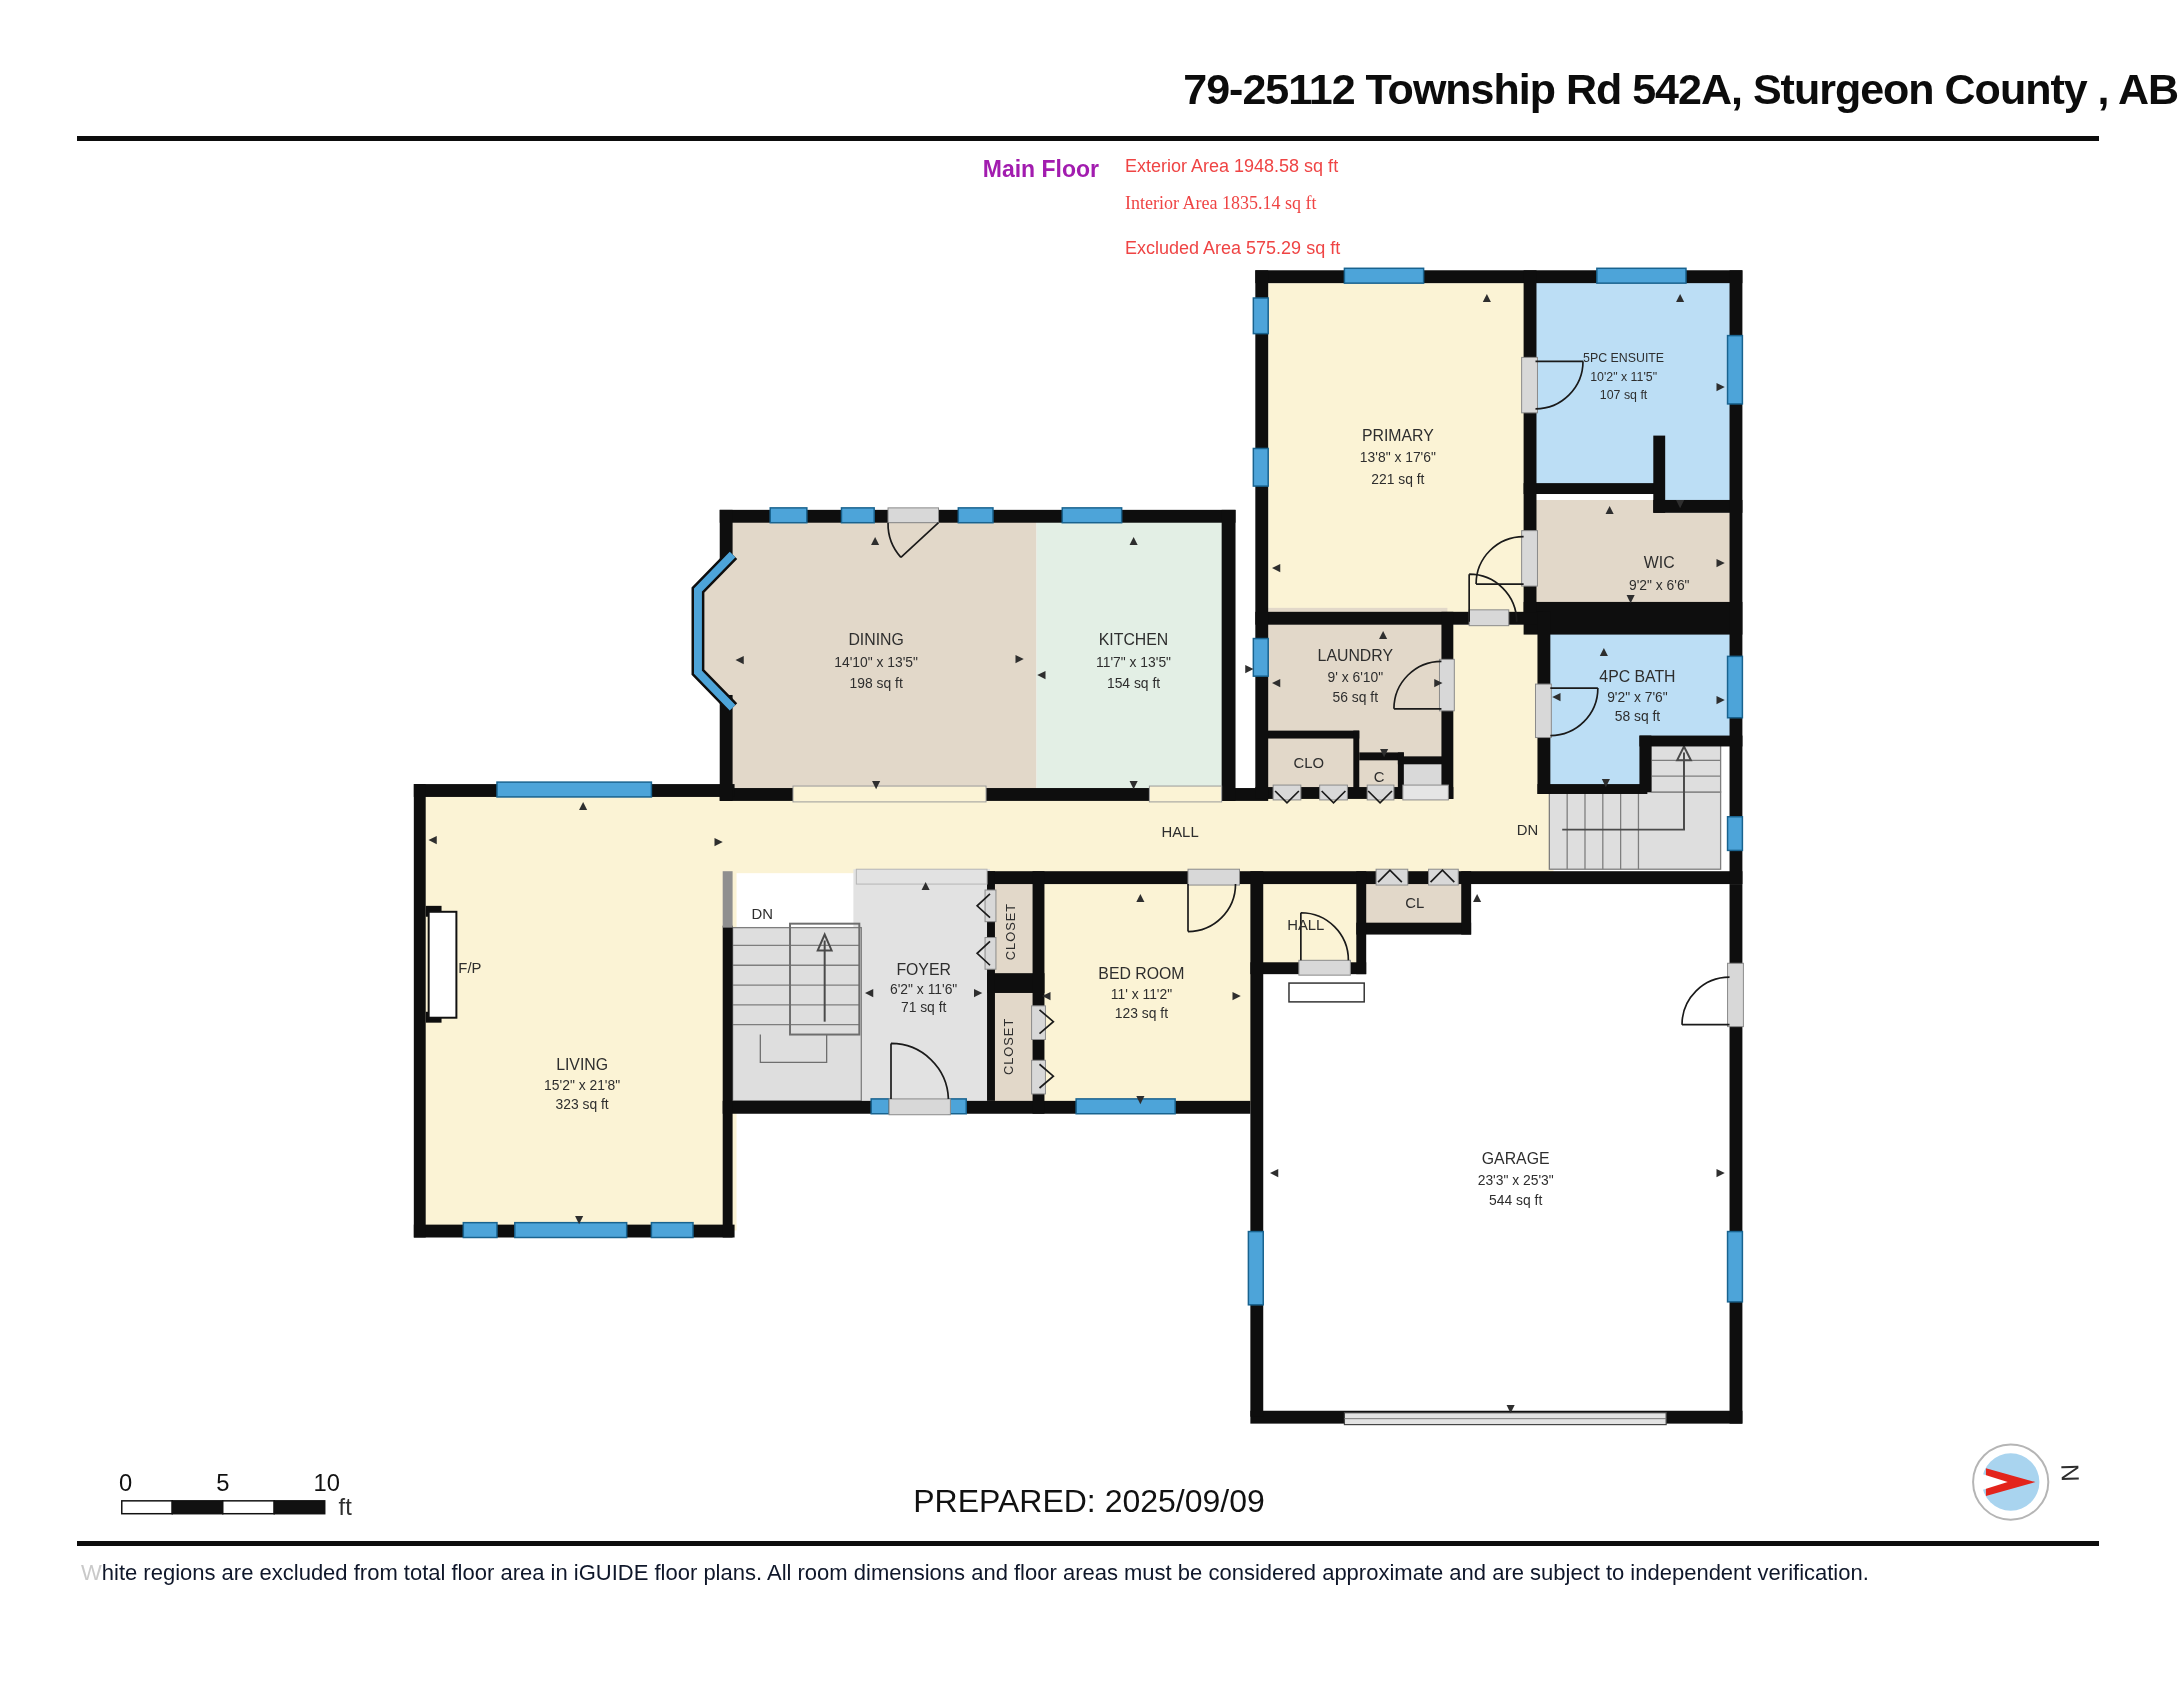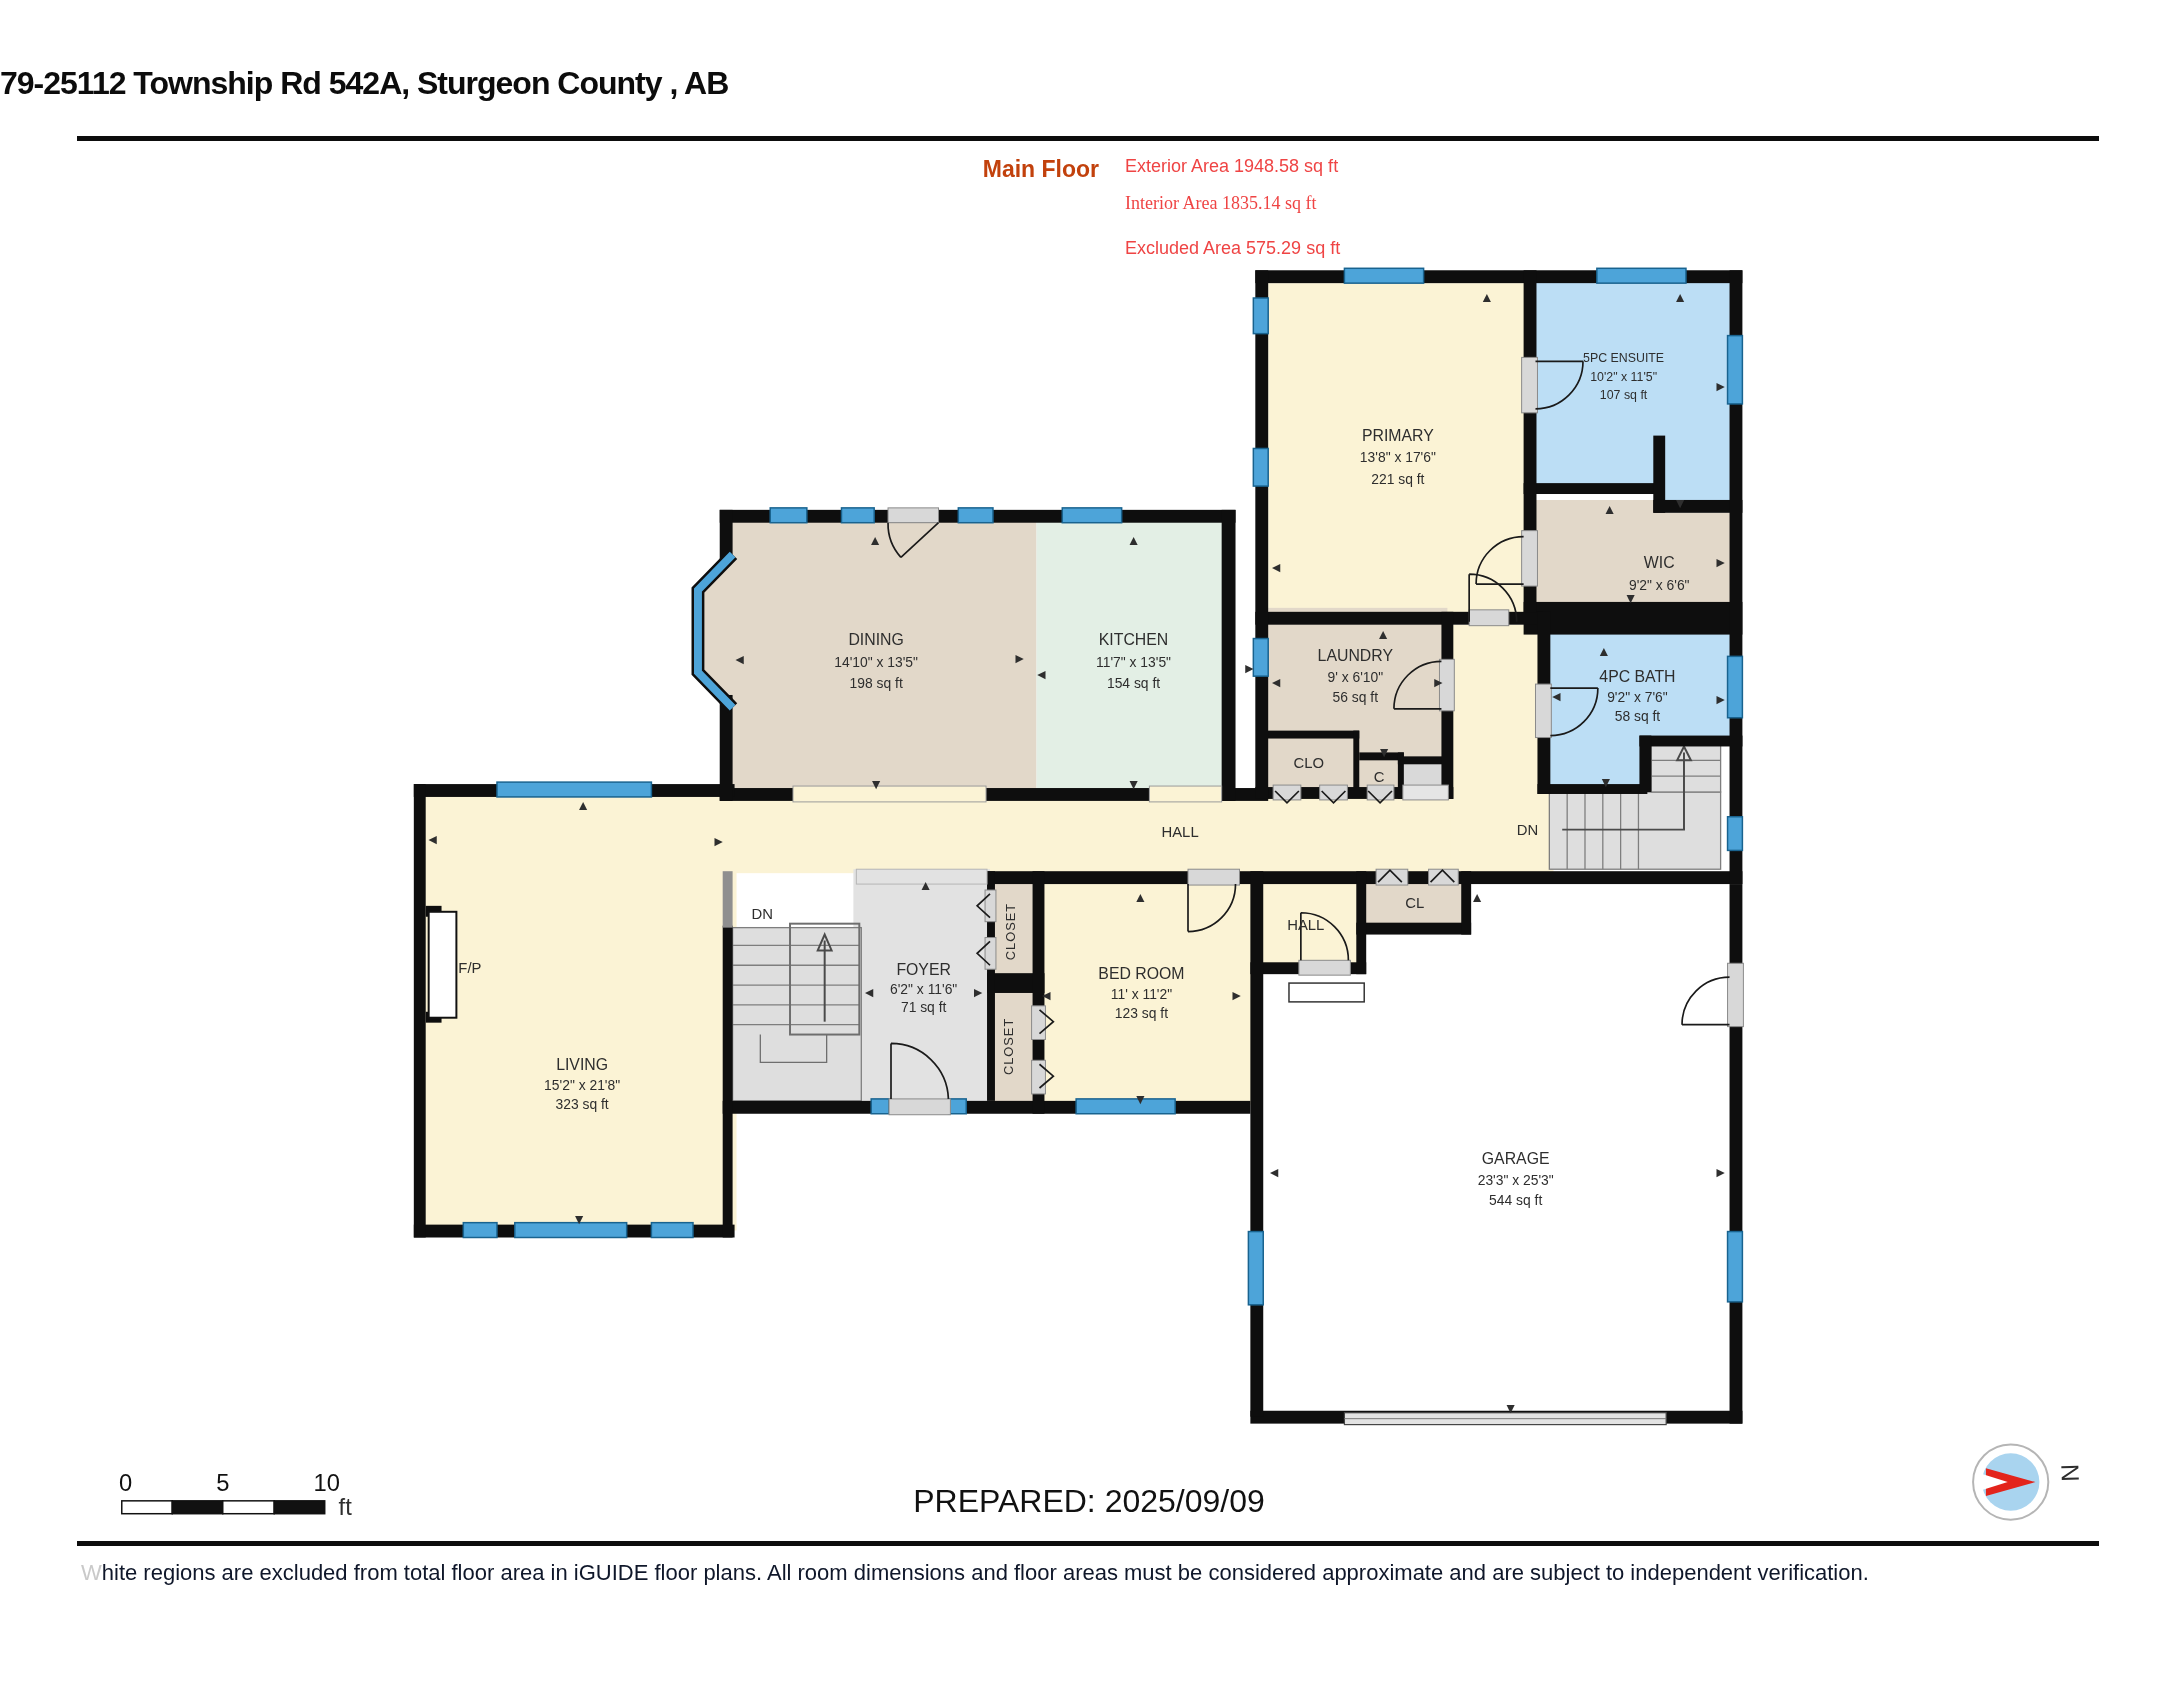--- a/index.html
+++ b/index.html
@@ -1,21 +1,21 @@
 <!DOCTYPE html>
 <html><head>
 <meta charset="utf-8">
 <style>
   html,body{margin:0;padding:0;background:#ffffff;}
   .page{position:relative;width:2178px;height:1683px;background:#fff;font-family:"Liberation Sans",sans-serif;overflow:hidden;}
-  .title{position:absolute;top:65px;left:0;width:100%;text-align:left;font-size:32px;font-weight:bold;color:#0c0c0c;letter-spacing:-1px;}
+  .title{position:absolute;top:65px;left:0;width:100%;text-align:right;font-size:43px;font-weight:bold;color:#0c0c0c;letter-spacing:-1px;}
   .title-rule,.footer-rule{position:absolute;left:77px;width:2022px;height:5px;background:#0d0d0d;}
   .title-rule{top:136px;}
   .footer-rule{top:1541px;}
-  .floor-label{position:absolute;top:156px;left:861px;width:238px;text-align:right;font-size:23px;font-weight:bold;color:#c2410c;}
+  .floor-label{position:absolute;top:156px;left:861px;width:238px;text-align:right;font-size:23px;font-weight:bold;color:#a21caf;}
   .stat{position:absolute;left:1125px;font-size:18px;color:#ef4444;white-space:nowrap;}
   .stat.s0{top:156px;} .stat.s1{top:193px;font-family:Liberation Serif, serif;} .stat.s2{top:238px;}
   .prepared{position:absolute;top:1483px;left:0;width:100%;text-align:center;font-size:32px;color:#111;}
   .disclaimer{position:absolute;top:1560px;left:81px;width:1881px;font-size:22px;color:#0f172a;}
   .disclaimer::first-letter{color:#c9c9c9;}
   svg.plan{position:absolute;top:0;left:0;}
   svg text{font-family:"Liberation Sans",sans-serif;fill:#2e2e2e;}
   .rname{font-size:16px;} .rdim{font-size:14px;} .rsmall{font-size:15px;}
   .ens{font-size:12.5px;} .vert{font-size:13px;letter-spacing:1px;}
   .mid{text-anchor:middle;}

